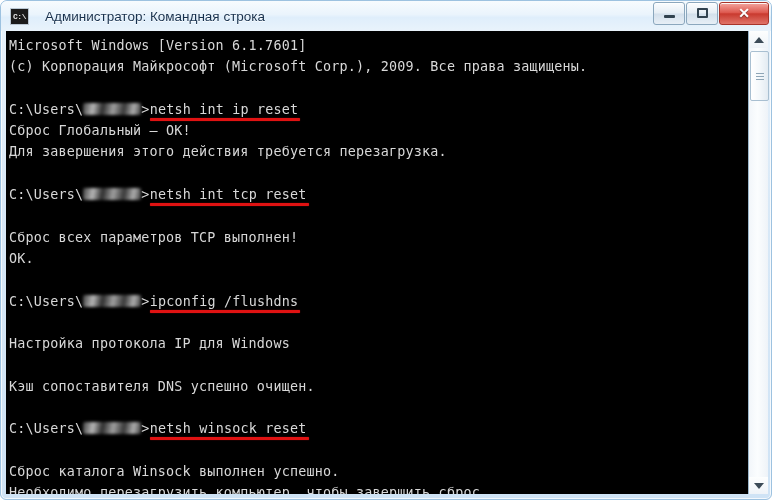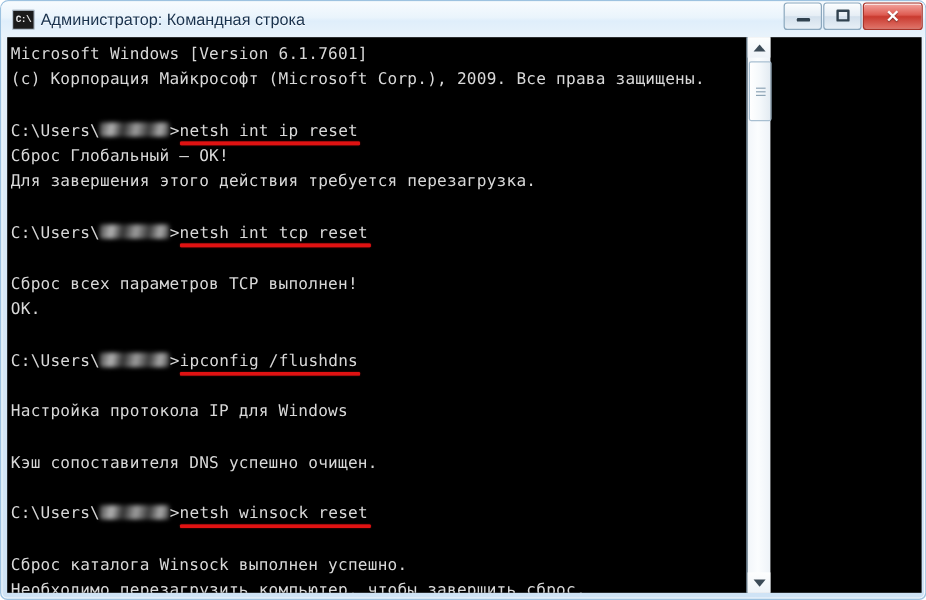--- a/index.html
+++ b/index.html
@@ -51,21 +51,21 @@
     font-family: "Liberation Mono", monospace;
     font-size: 8px;
     font-weight: bold;
     line-height: 15px;
     text-align: center;
     letter-spacing: -0.5px;
     overflow: hidden;
     flex: 0 0 auto;
   }
   .title-text {
-    margin-left: 5px;
+    margin-left: 16px;
     font-size: 13.5px;
     color: #18314d;
     white-space: nowrap;
     text-shadow: 0 1px 0 rgba(255,255,255,0.9);
   }
 
   
   .win-buttons {
     position: absolute;
     right: 4px;
@@ -120,21 +120,21 @@
     left: 5px;
     top: 30px;
     width: 762px;
     height: 463px;
     background: #000000;
     box-sizing: border-box;
     display: flex;
   }
   .console-text {
     position: relative;
-    width: 616px;
+    width: 742px;
     height: 463px;
     padding: 4px 0 0 3px;
     box-sizing: border-box;
     overflow: hidden;
     font-family: "DejaVu Sans Mono", "Liberation Mono", monospace;
     font-size: 13.4px;
     line-height: 21.3px;
     color: #d8d8d8;
     white-space: pre;
     letter-spacing: 0.2px;

